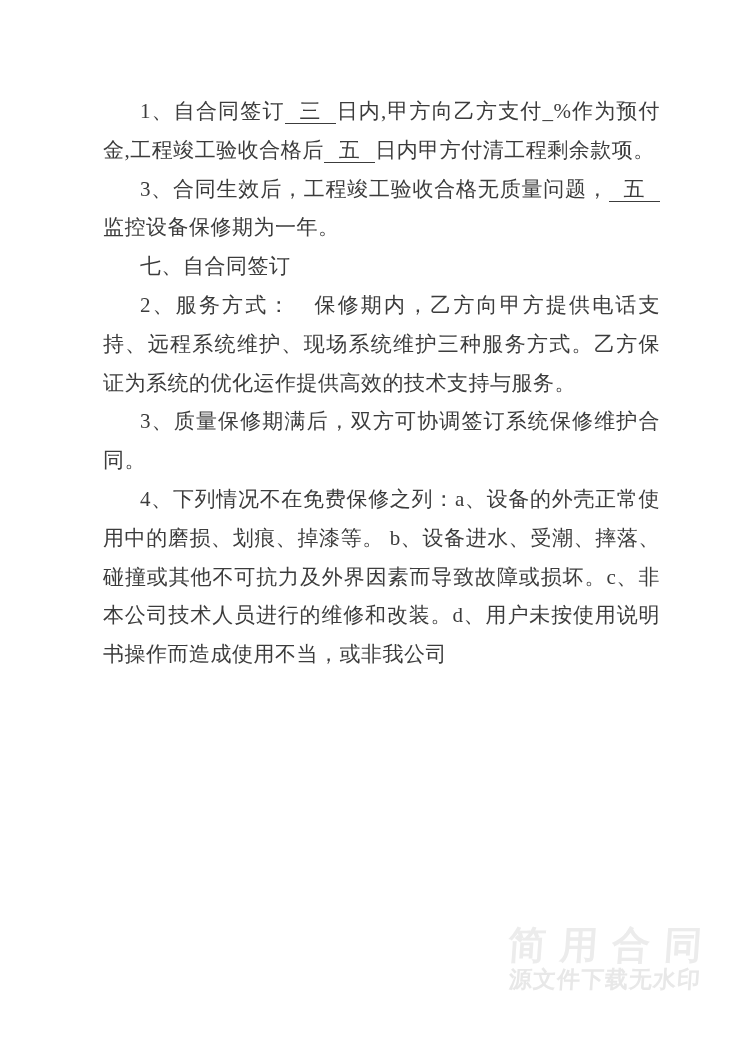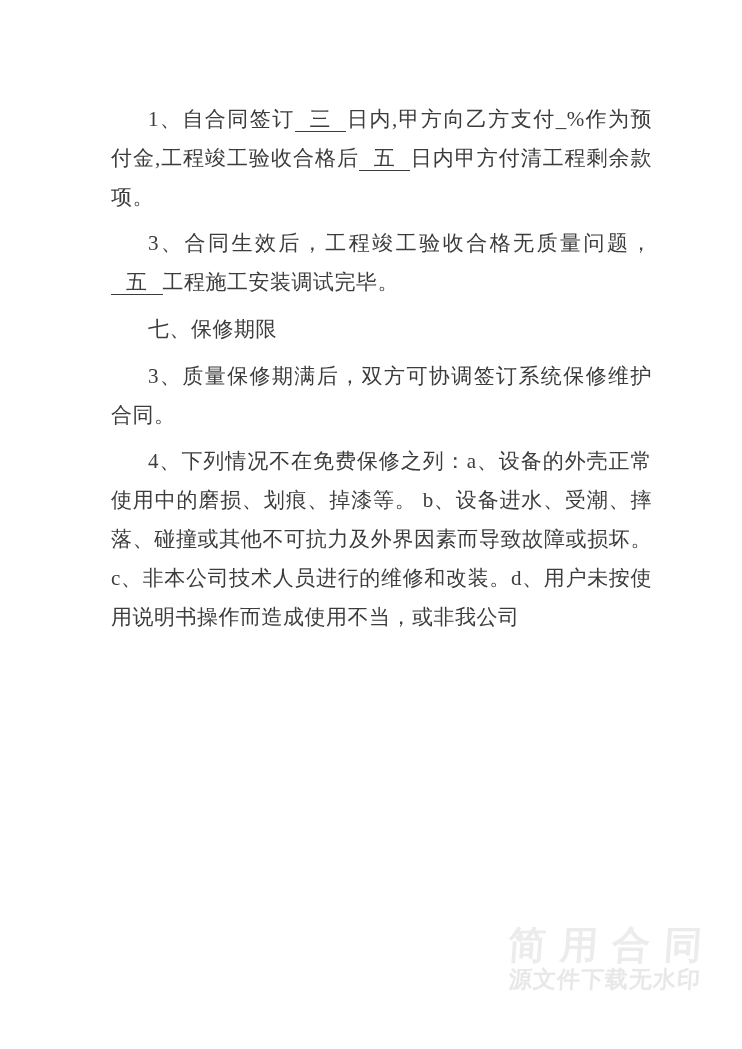--- a/index.html
+++ b/index.html
@@ -16,21 +16,21 @@
     font-family: "Liberation Serif", "DejaVu Serif", serif;
   }
   .content {
     position: absolute;
     left: 103px;
     top: 92px;
     width: 557px;
     color: #3c3c3c;
   }
   .content p {
-    margin: 8px;
+    margin: 0;
     font-size: 21px;
     line-height: 38.8px;
     text-align: justify;
     text-indent: 37px;
     letter-spacing: 0.5px;
   }
   .uval {
     display: inline-block;
     text-indent: 0;
     padding: 0 15px;
@@ -69,28 +69,29 @@
   }
 </style>
 </head>
 <body>
 
 <div class="page">
   <div class="content">
 
     <p><span>1、自合同签订</span><span class="uval">三</span><span>日内,甲方向乙方支付_%作为预付金,工程竣工验收合格后</span><span class="uval">五</span><span>日内甲方付清工程剩余款项。</span></p>
 
-    <p><span>3、合同生效后，工程竣工验收合格无质量问题，</span><span class="uval">五</span><span>工程施工安装调试完毕。</span></p>
+    <p><span>3、合同生效后，工程竣工验收合格无质量问题，</span><span class="uval">五</span><span>监控设备保修期为一年。</span></p>
 
 
-    <p>七、保修期限</p>
+    <p>七、自合同签订</p>
 
 
 
 
+    <p>2、服务方式：　保修期内，乙方向甲方提供电话支持、远程系统维护、现场系统维护三种服务方式。乙方保证为系统的优化运作提供高效的技术支持与服务。</p>
 
     <p>3、质量保修期满后，双方可协调签订系统保修维护合同。</p>
 
     <p>4、下列情况不在免费保修之列：a、设备的外壳正常使用中的磨损、划痕、掉漆等。 b、设备进水、受潮、摔落、碰撞或其他不可抗力及外界因素而导致故障或损坏。c、非本公司技术人员进行的维修和改装。d、用户未按使用说明书操作而造成使用不当，或非我公司</p>
 
   </div>
 
   <div class="watermark wm1">简用合同</div>
   <div class="watermark wm2">源文件下载无水印</div>
 </div>

